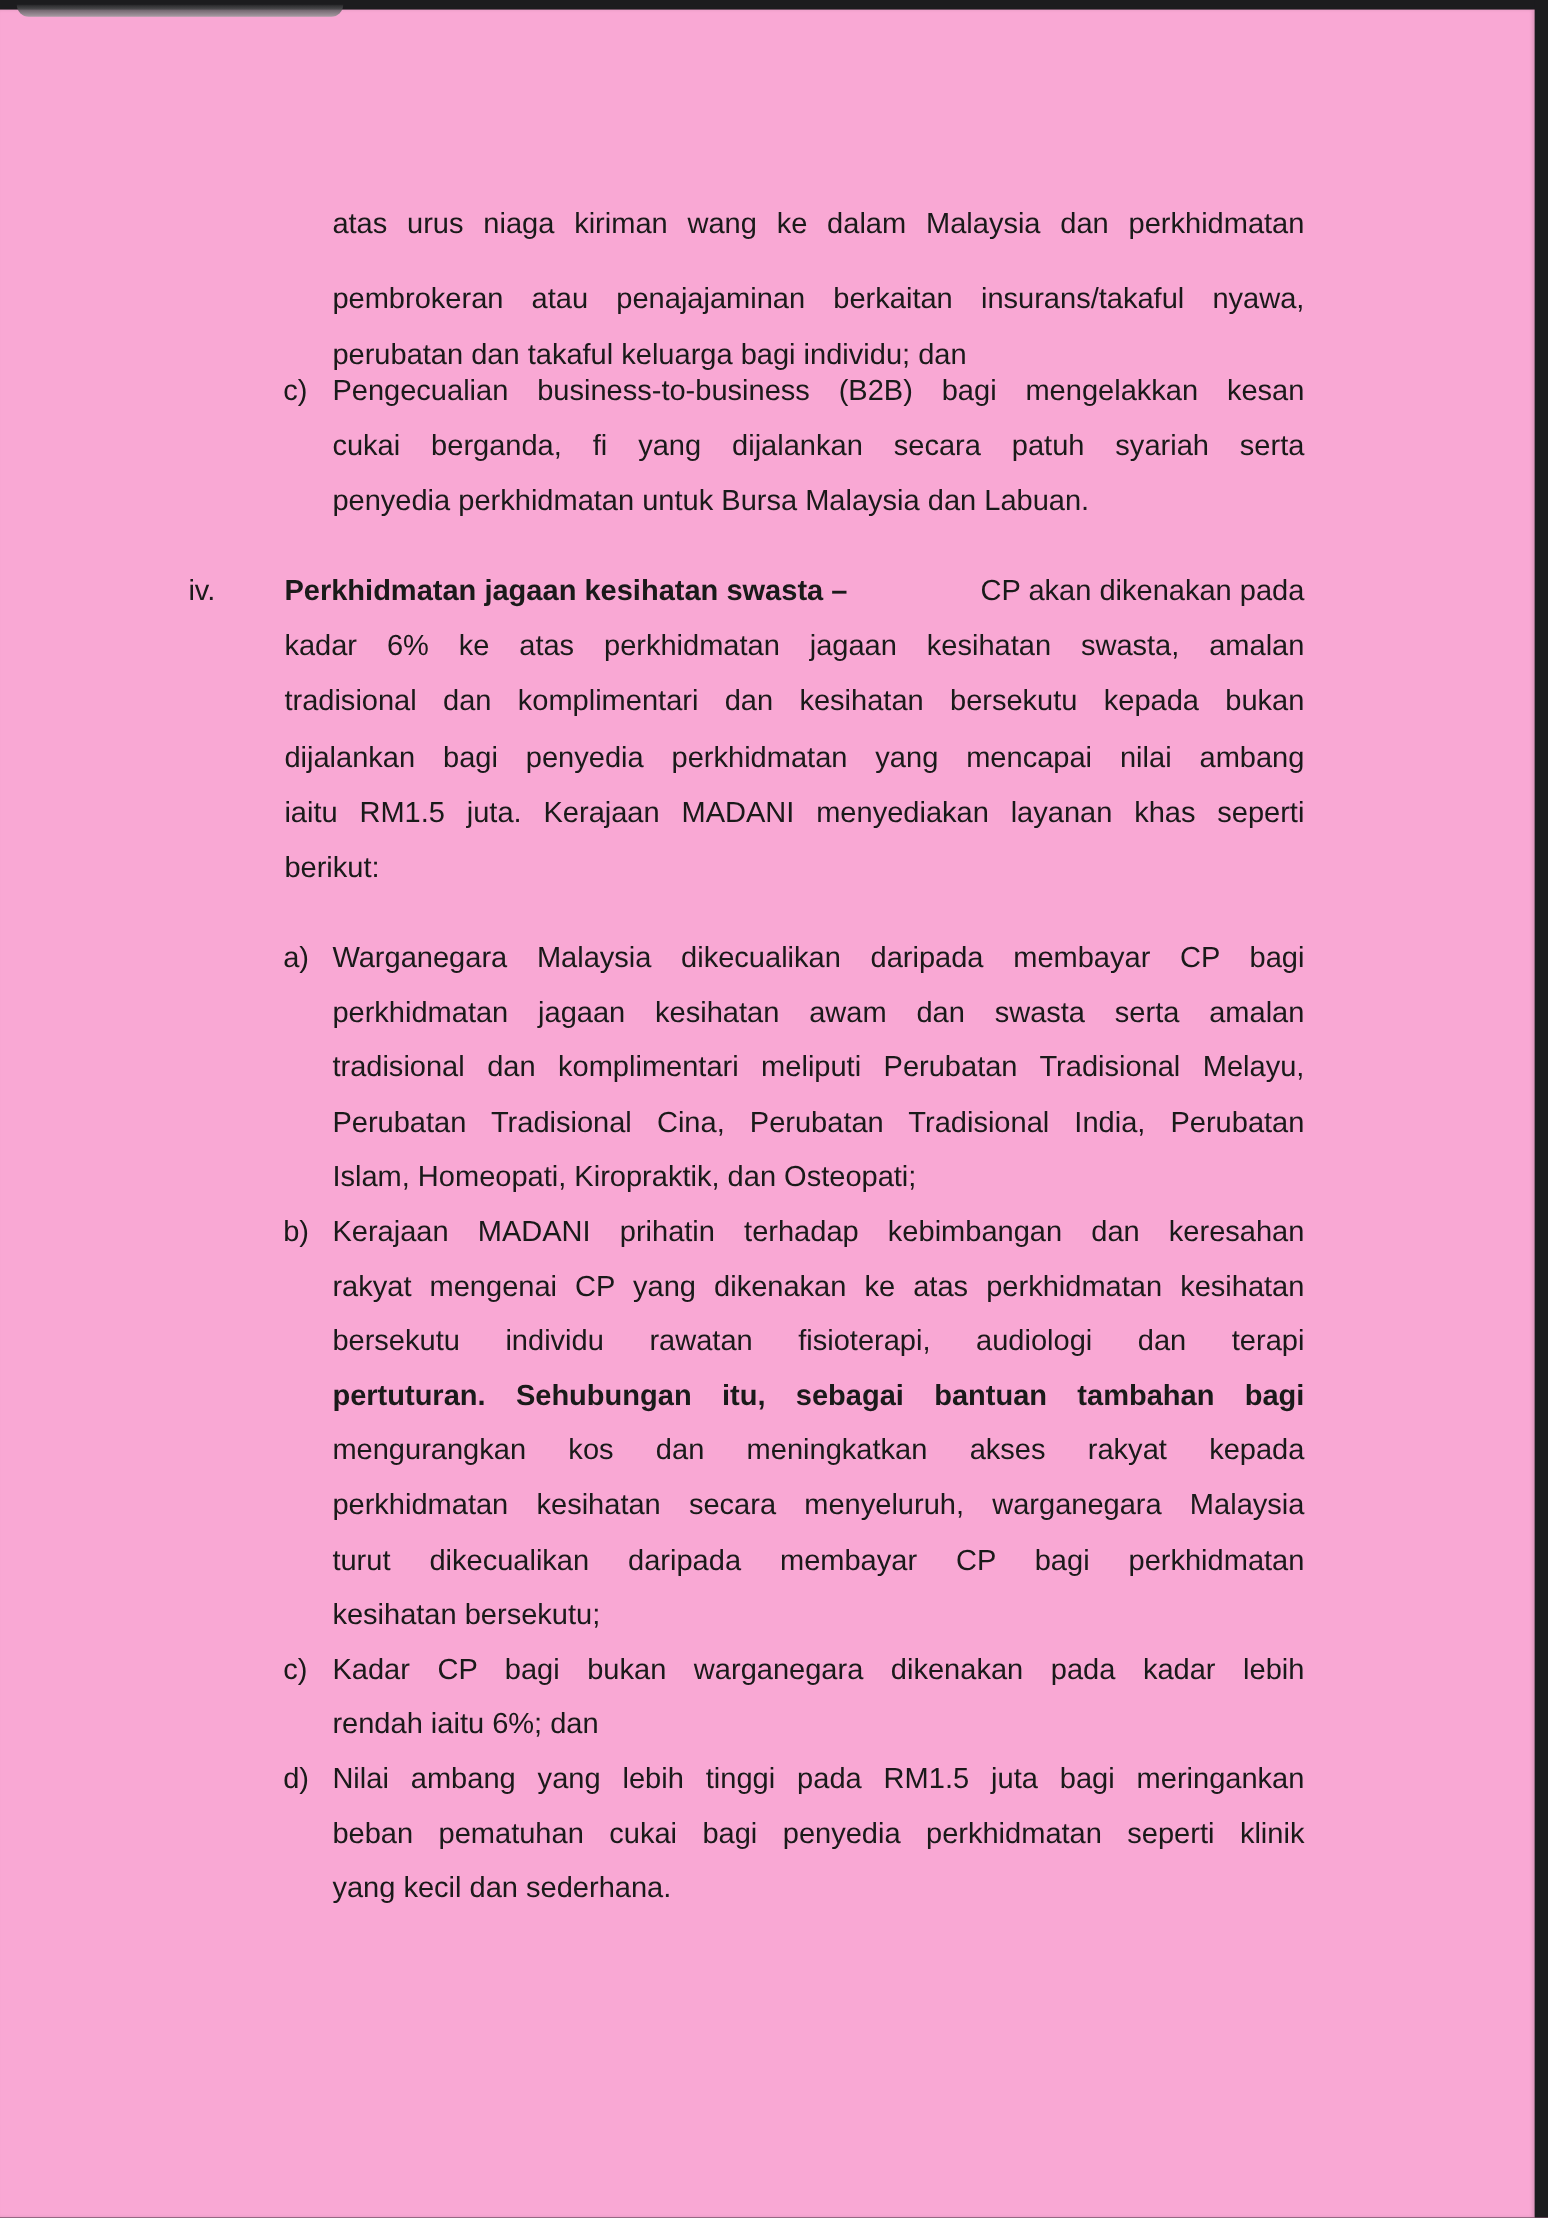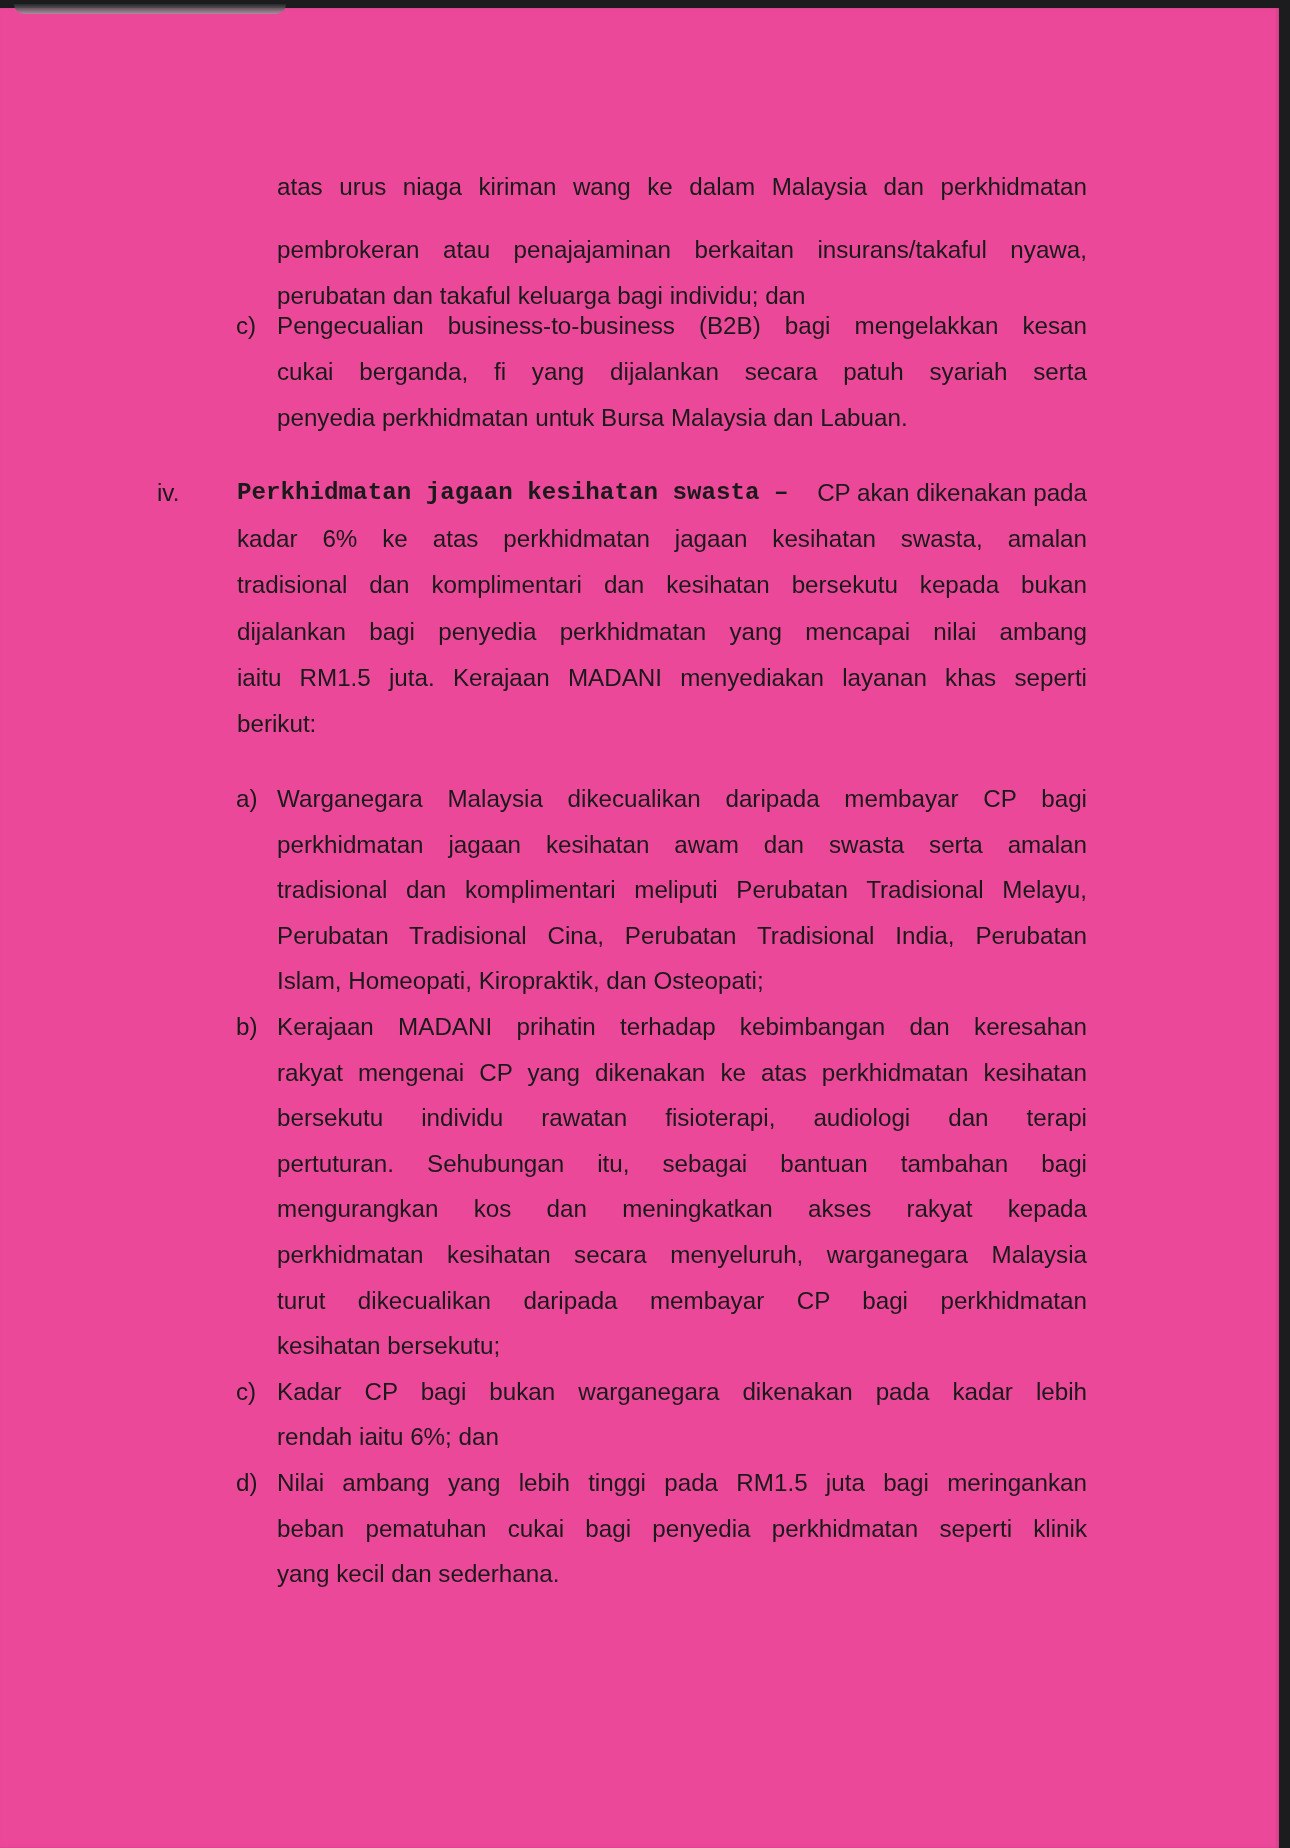--- a/index.html
+++ b/index.html
@@ -1,28 +1,28 @@
 <!DOCTYPE html>
 <html><head>
 <meta charset="utf-8">
 <style>
   html, body { margin:0; padding:0; }
   body { width:1290px; height:1848px; position:relative; background:#1c1c1e; overflow:hidden;
          font-family:"Liberation Sans", sans-serif; }
   .topbar { position:absolute; left:0; top:0; width:1290px; height:8px; background:#1c1c1e; }
   .tab-shadow { position:absolute; left:14px; top:4px; width:272px; height:10px; border-radius:0 0 14px 14px;
                 background:linear-gradient(#2a2a2c, #9a9a9c); opacity:0.85; z-index:3; }
-  .page { position:absolute; left:0; top:8px; width:1279px; height:1840px; background:#ec4899;
+  .page { position:absolute; left:0; top:8px; width:1279px; height:1840px; background:#f9a8d4;
           box-shadow: inset -2px 0 3px rgba(0,0,0,0.12); }
   .rightbar { position:absolute; left:1279px; top:0; width:11px; height:1848px; background:#1c1c1e; }
   .line { position:absolute; font-size:24.2px; color:#1a1a1a; white-space:nowrap; line-height:30px;
           text-align:justify; text-align-last:justify; }
   .line.last { text-align-last:left; }
   .marker { position:absolute; font-size:24.2px; color:#1a1a1a; line-height:30px; white-space:nowrap; }
-  .bold { font-weight:bold;font-family:Liberation Mono, monospace; }
+  .bold { font-weight:bold; }
   .sub { left:277px; width:810px; }
   .main { left:237px; width:850px; }
 </style>
 </head>
 <body>
 
 <div class="topbar"></div>
 <div class="tab-shadow"></div>
 <div class="page" id="page">
     <div class="line sub" style="top: 164px;">atas urus niaga kiriman wang ke dalam Malaysia dan perkhidmatan</div>
@@ -45,21 +45,21 @@
     <div class="marker" style="top: 776px; left: 236px;">a)</div>
     <div class="line sub" style="top: 776px;">Warganegara Malaysia dikecualikan daripada membayar CP bagi</div>
     <div class="line sub" style="top: 821.6px;">perkhidmatan jagaan kesihatan awam dan swasta serta amalan</div>
     <div class="line sub" style="top: 867.2px;">tradisional dan komplimentari meliputi Perubatan Tradisional Melayu,</div>
     <div class="line sub" style="top: 912.8px;">Perubatan Tradisional Cina, Perubatan Tradisional India, Perubatan</div>
     <div class="line sub last" style="top: 958.4px;">Islam, Homeopati, Kiropraktik, dan Osteopati;</div>
     <div class="marker" style="top: 1004px; left: 236px;">b)</div>
     <div class="line sub" style="top: 1004px;">Kerajaan MADANI prihatin terhadap kebimbangan dan keresahan</div>
     <div class="line sub" style="top: 1049.6px;">rakyat mengenai CP yang dikenakan ke atas perkhidmatan kesihatan</div>
     <div class="line sub" style="top: 1095.2px;">bersekutu individu rawatan fisioterapi, audiologi dan terapi</div>
-    <div class="line sub" style="top: 1140.8px;">pertuturan. Sehubungan itu, sebagai bantuan tambahan bagi</div>
+    <div class="line sub" style="top: 1140.8px; font-weight: bold;">pertuturan. Sehubungan itu, sebagai bantuan tambahan bagi</div>
     <div class="line sub" style="top: 1186.4px;">mengurangkan kos dan meningkatkan akses rakyat kepada</div>
     <div class="line sub" style="top: 1232px;">perkhidmatan kesihatan secara menyeluruh, warganegara Malaysia</div>
     <div class="line sub" style="top: 1277.6px;">turut dikecualikan daripada membayar CP bagi perkhidmatan</div>
     <div class="line sub last" style="top: 1323.2px;">kesihatan bersekutu;</div>
     <div class="marker" style="top: 1368.8px; left: 236px;">c)</div>
     <div class="line sub" style="top: 1368.8px;">Kadar CP bagi bukan warganegara dikenakan pada kadar lebih</div>
     <div class="line sub last" style="top: 1414.4px;">rendah iaitu 6%; dan</div>
     <div class="marker" style="top: 1460px; left: 236px;">d)</div>
     <div class="line sub" style="top: 1460px;">Nilai ambang yang lebih tinggi pada RM1.5 juta bagi meringankan</div>
     <div class="line sub" style="top: 1505.6px;">beban pematuhan cukai bagi penyedia perkhidmatan seperti klinik</div>

